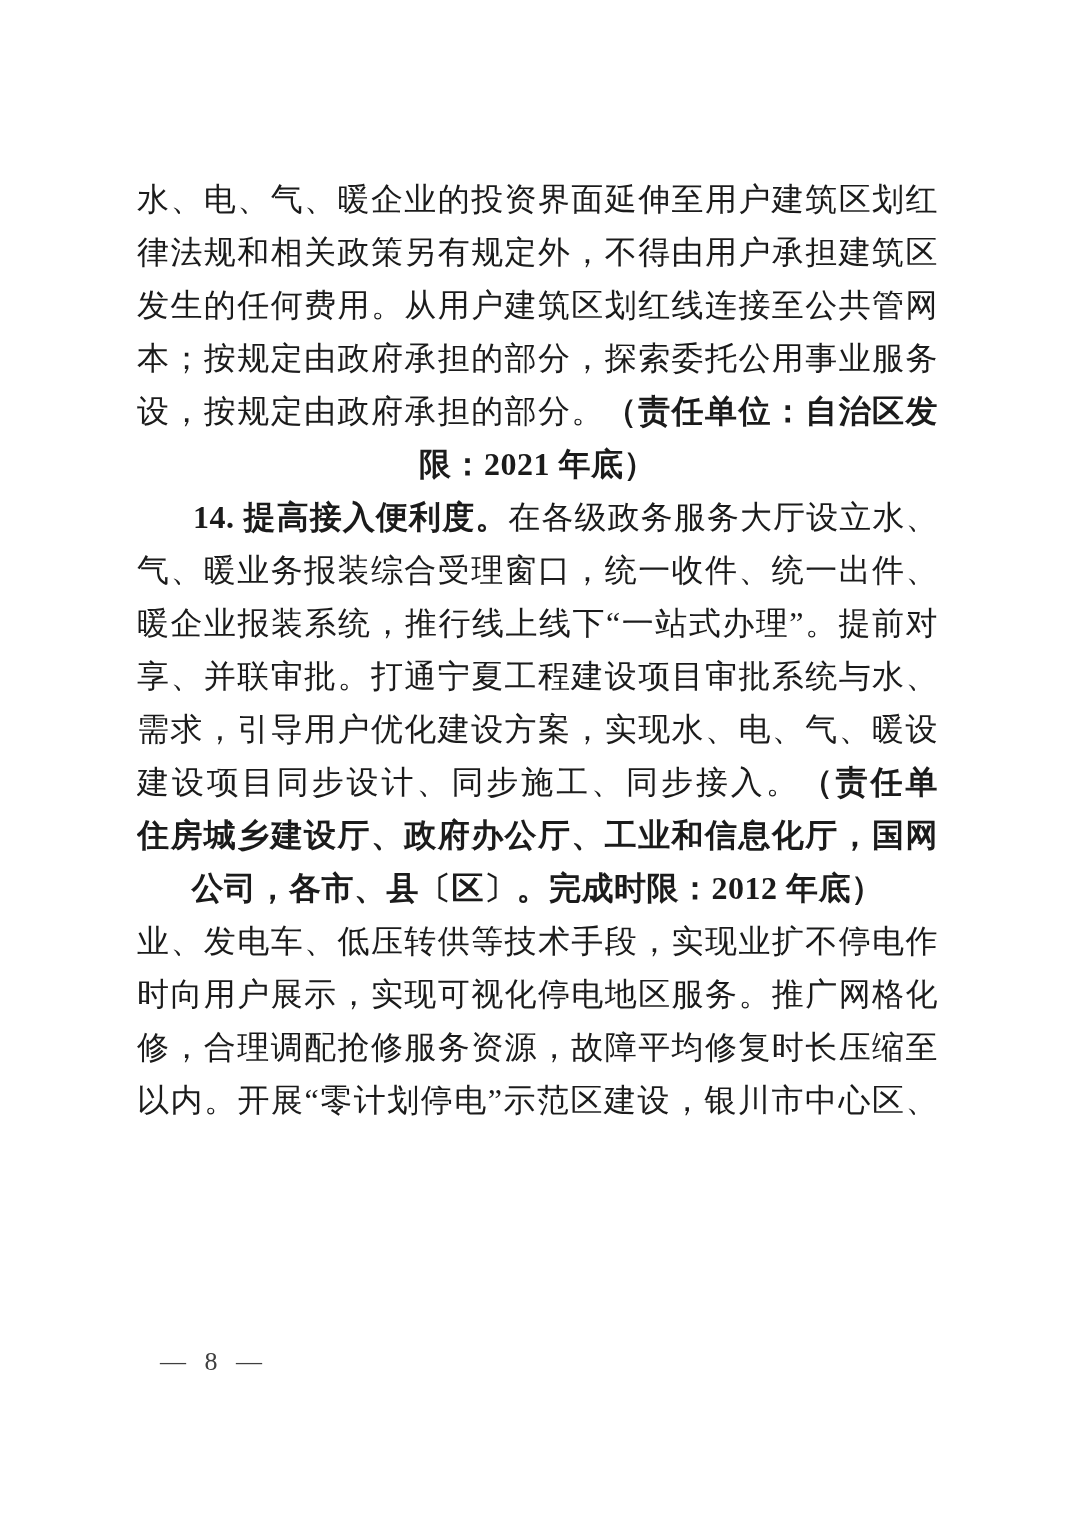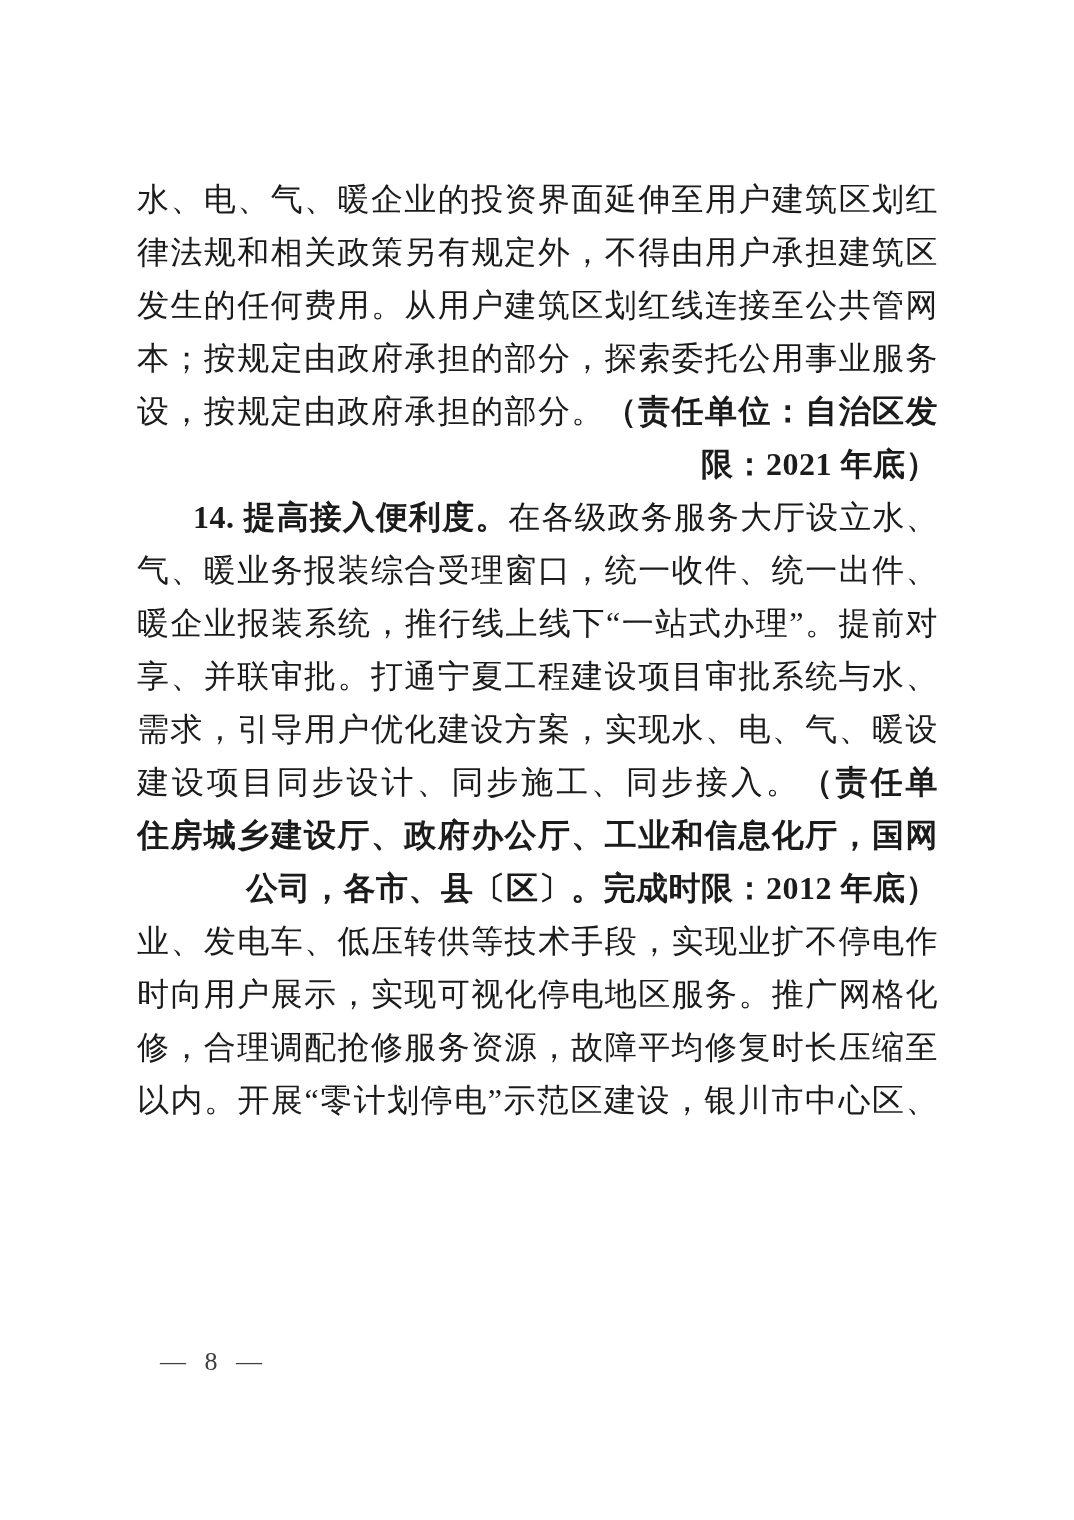--- a/index.html
+++ b/index.html
@@ -24,21 +24,21 @@
     position: absolute;
     left: 137px;
     top: 173px;
     width: 801px;
     font-size: 32px;
   }
   .line {
     line-height: 53px;
     height: 53px;
     white-space: nowrap;
-    text-align: right;
+    text-align: center;
     letter-spacing: 0.5px;
   }
   .line.justify {
     white-space: normal;
     text-align: justify;
     text-align-last: justify;
     overflow: hidden;
   }
   .line.indent {
     text-indent: 56px;

